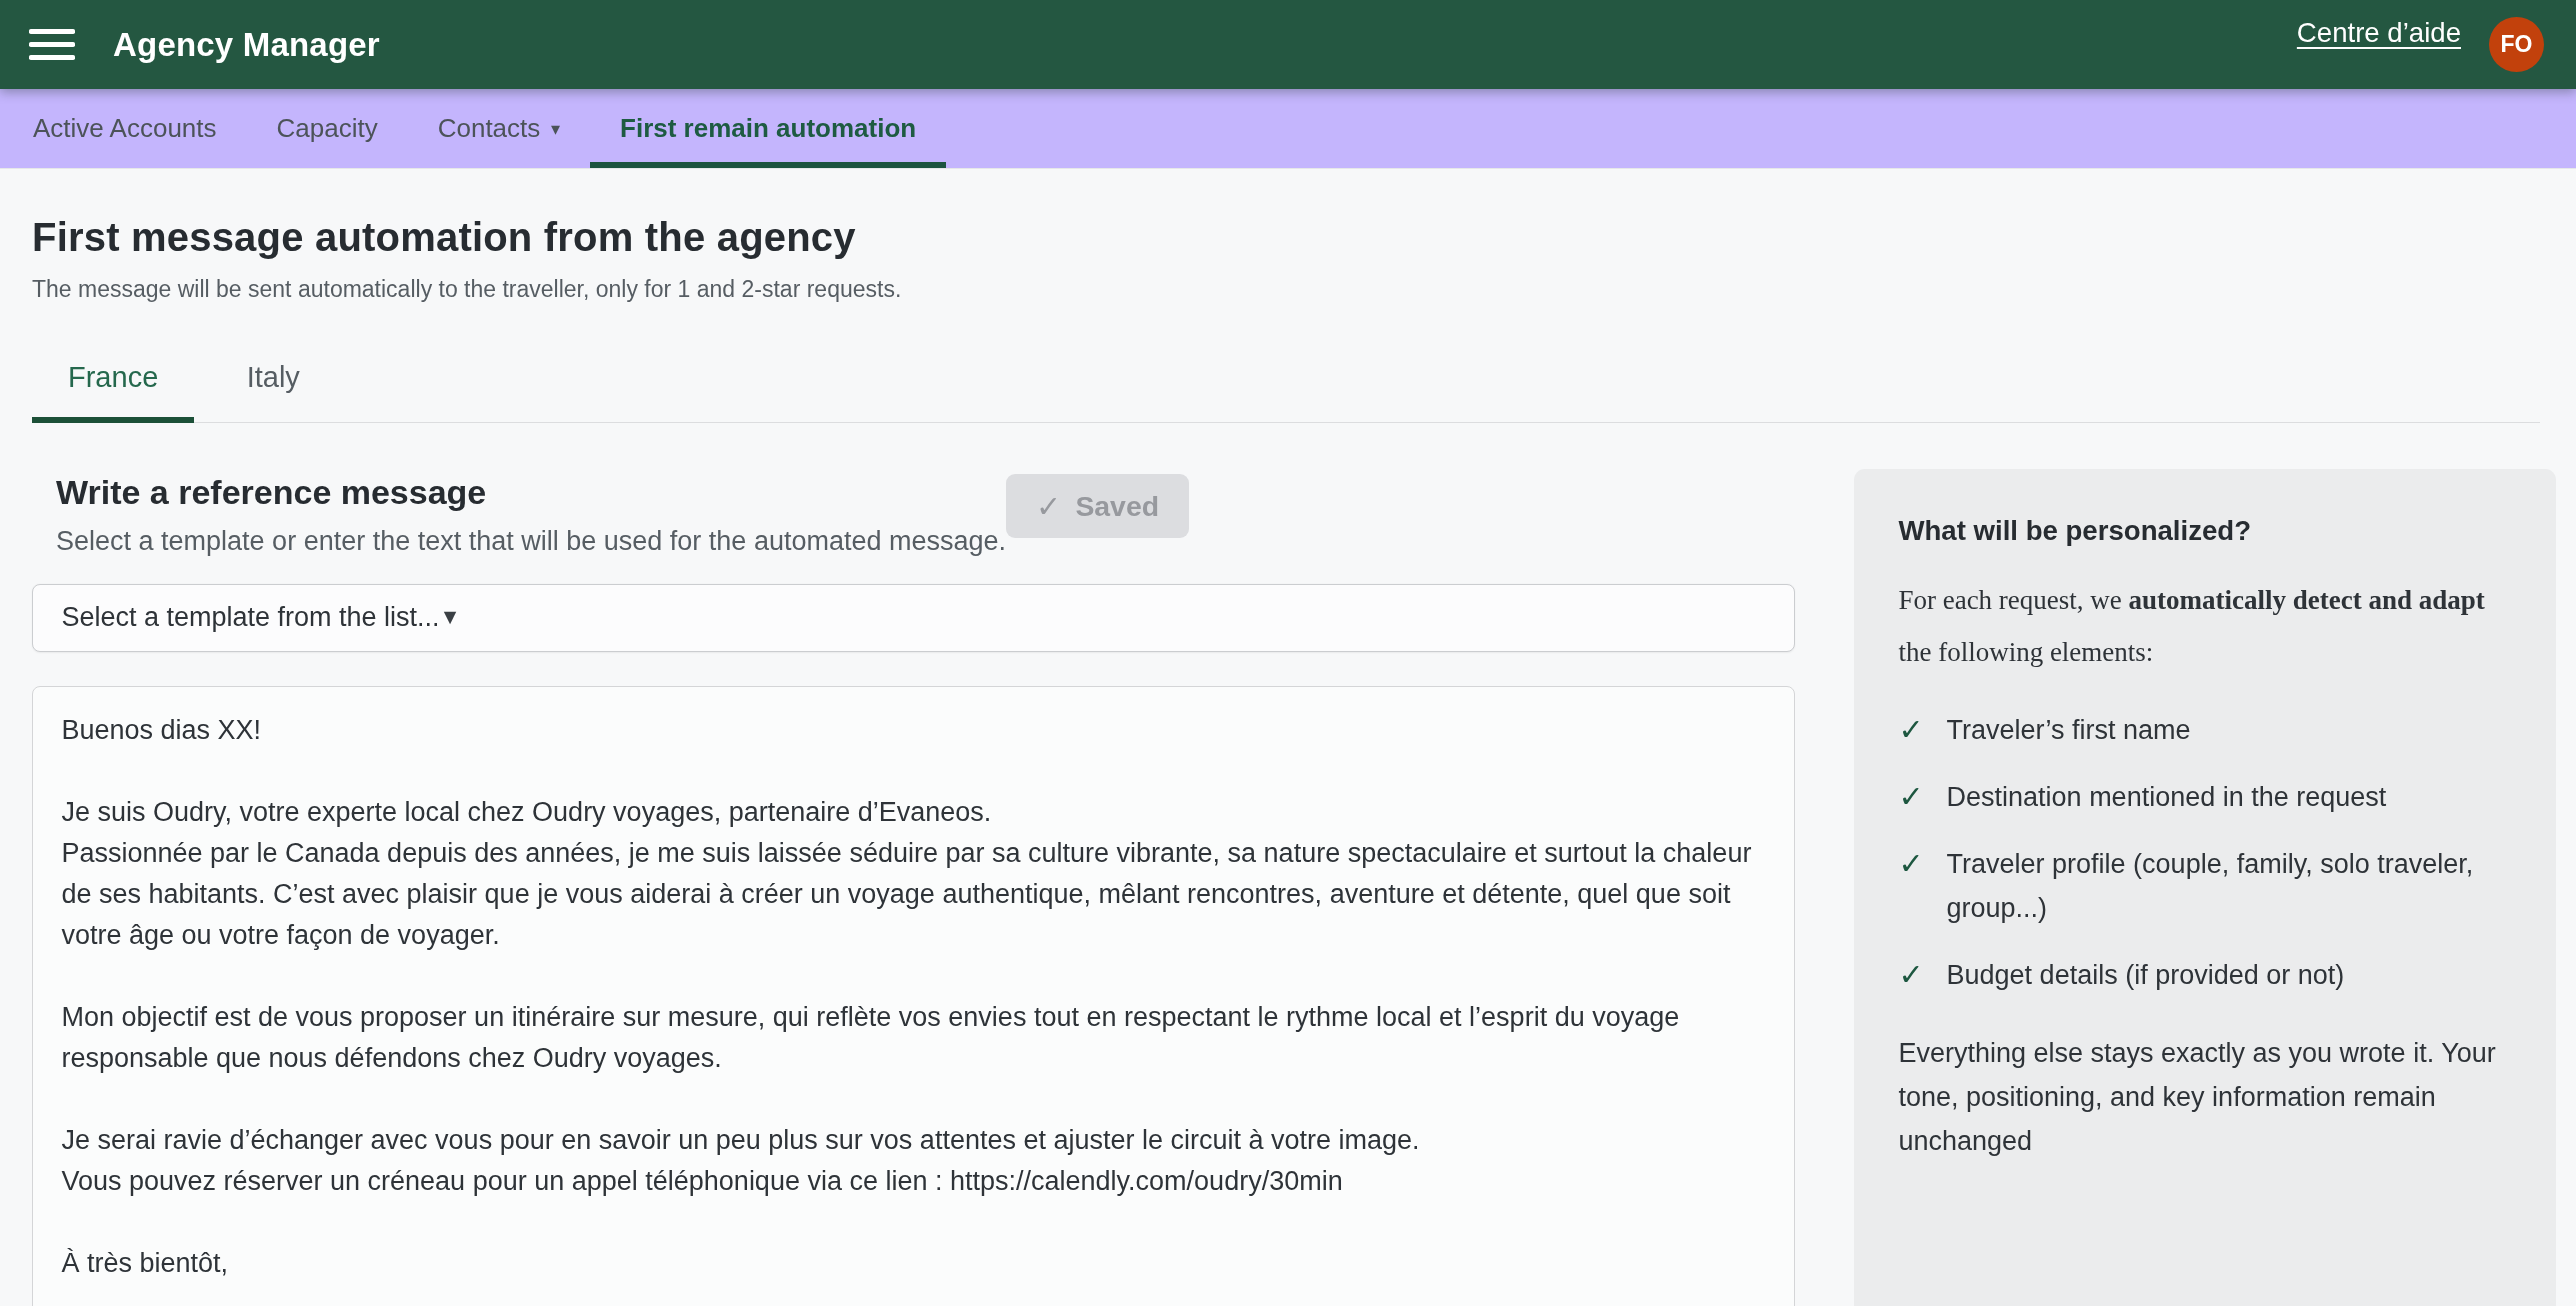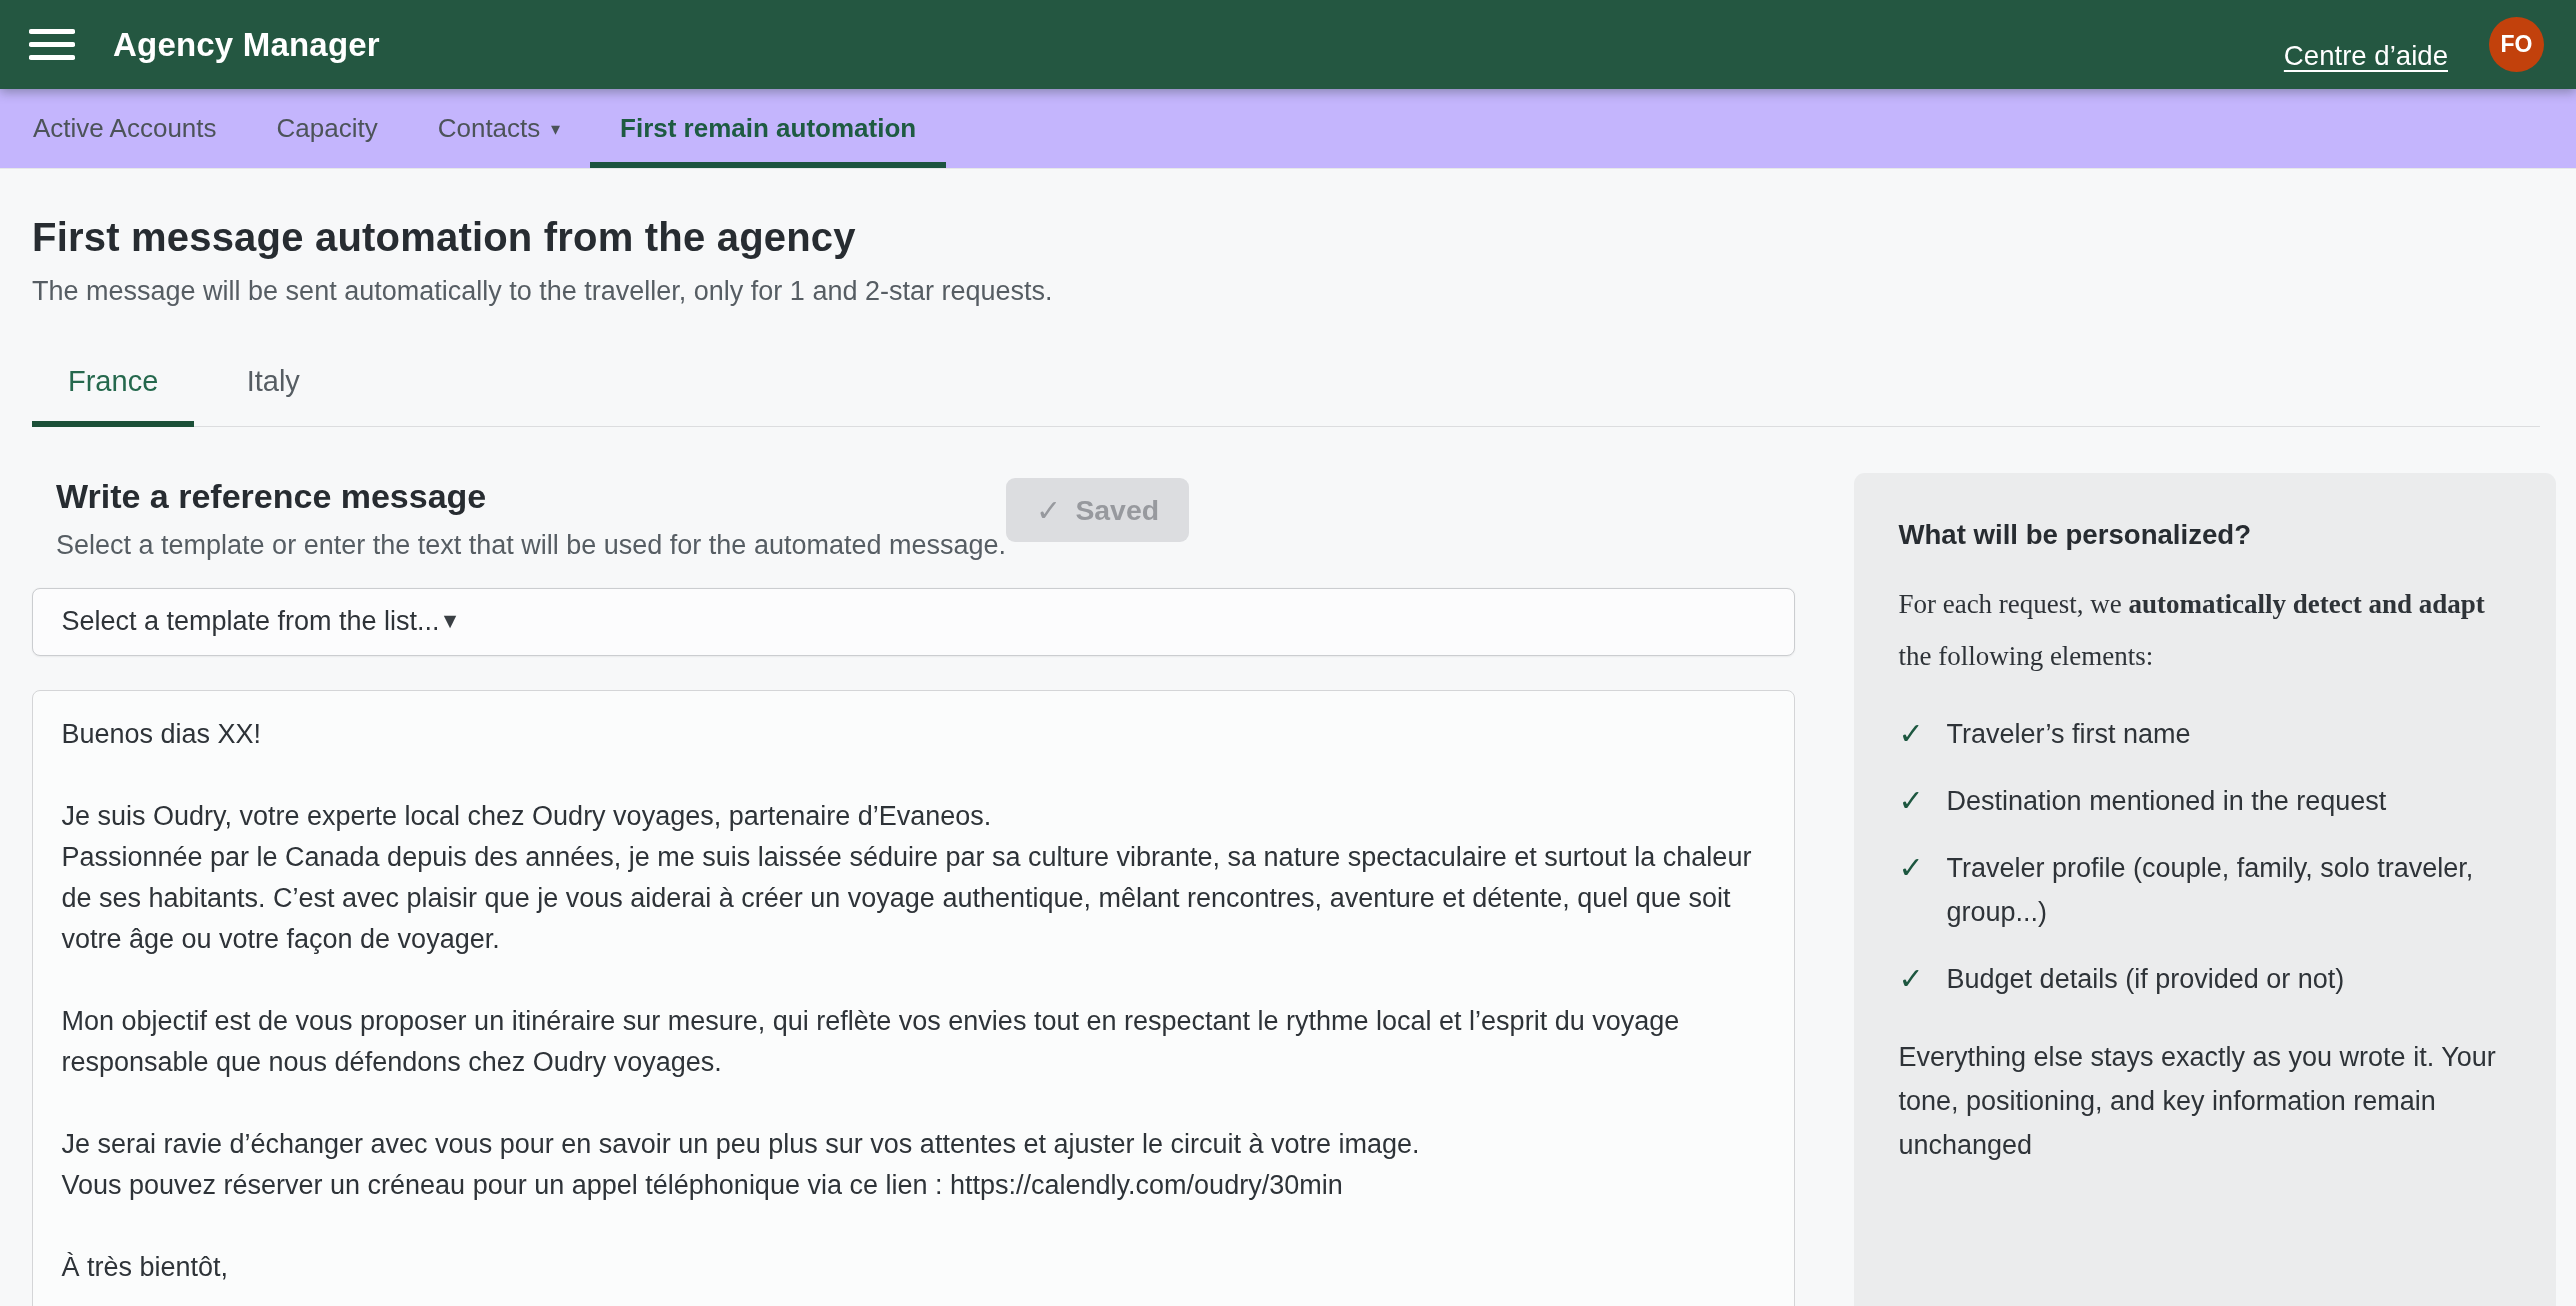--- a/index.html
+++ b/index.html
@@ -24,21 +24,21 @@
   .menu-btn {
     width: 52px; height: 52px;
     display: flex; flex-direction: column; justify-content: center; gap: 8px;
     background: transparent; border: 0; cursor: pointer; padding: 5.3px 1.8px;
   }
   .menu-btn .bar { height: 5.3px; width: 46px; background: #ffffff; border-radius: 1.8px; }
   .app-title {
     color: #ffffff; font-size: 33px; font-weight: bold;
     margin-left: 34px; letter-spacing: 0.2px;
   }
-  .header-right { margin-left: auto; display: flex; align-items: flex-end; gap: 41px; }
+  .header-right { margin-left: auto; display: flex; align-items: flex-start; gap: 28px; }
   .help-link {
     color: #ffffff; font-size: 27.6px; text-decoration: underline;
     text-underline-offset: 5.3px; cursor: pointer;
   }
   .avatar {
     width: 55px; height: 55px; border-radius: 50%;
     background: #c2410c; color: #ffffff;
     display: flex; align-items: center; justify-content: center;
     font-size: 23px; font-weight: bold; cursor: pointer;
   }
@@ -61,21 +61,21 @@
     border-bottom: 6.2px solid transparent;
     border-top: 6.2px solid transparent;
     font-family: inherit;
   }
   .nav-item.active { color: #1e5b42; font-weight: bold; border-bottom-color: #1d5440; }
   .caret { font-size: 18px; color: #4c5359; line-height: 1; }
 
   
   .page-head { padding: 46px 36px 0 32px; }
   .page-title { font-size: 40px; font-weight: bold; color: #272c31; letter-spacing: 0.2px; }
-  .page-subtitle { font-size: 27px; color: #565d63; margin-top: 16px; }
+  .page-subtitle { font-size: 23px; color: #565d63; margin-top: 16px; }
 
   
   .country-tabs {
     display: flex;
     margin: 46px 36px 0 32px;
     border-bottom: 1.8px solid #dcdddf;
   }
   .country-tab {
     padding: 12.4px 36px 23px 36px;
     min-width: 158px;

